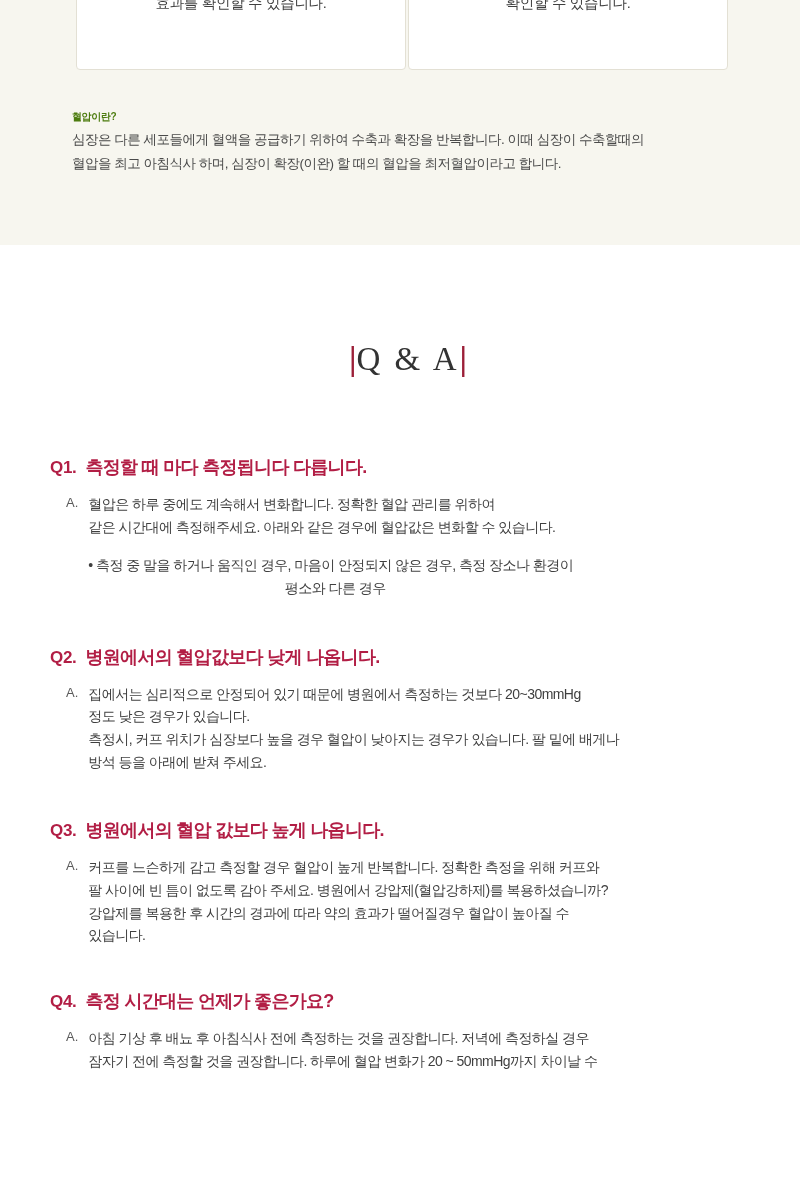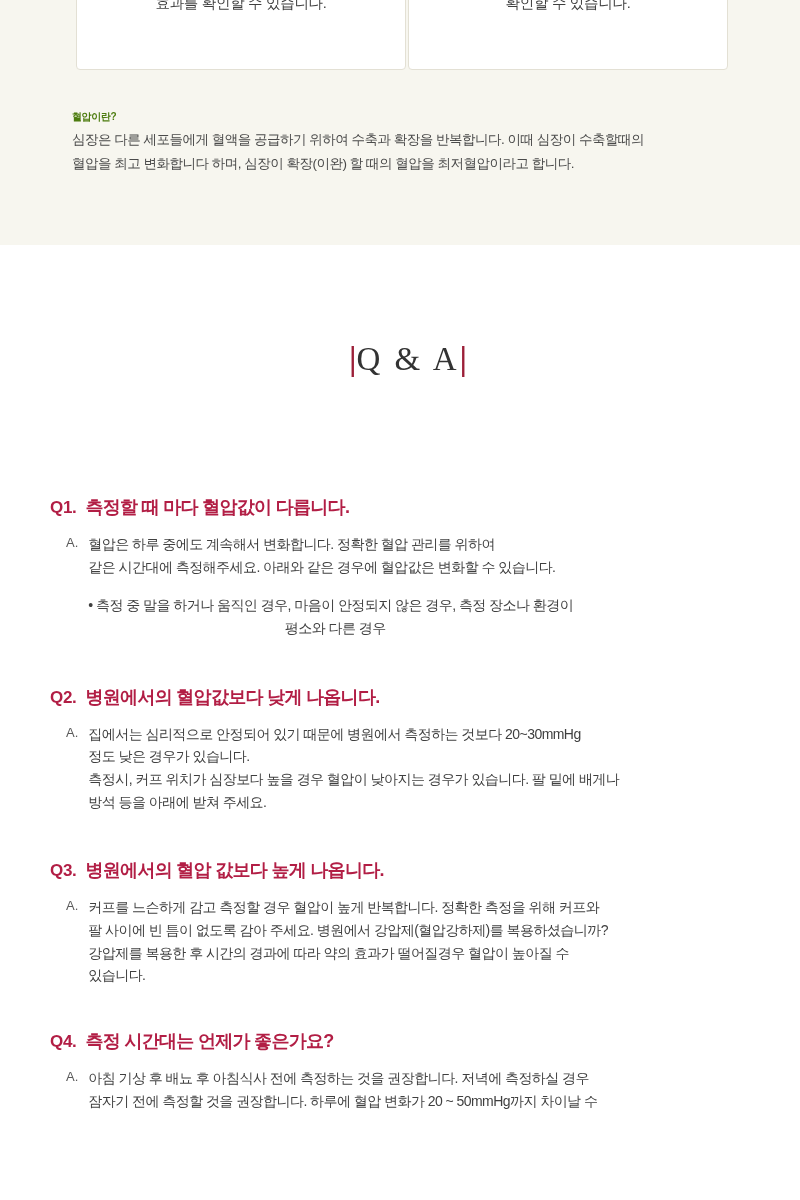--- a/index.html
+++ b/index.html
@@ -82,21 +82,21 @@
     letter-spacing: 0;
   }
 
   
   .qa-list {
     position: absolute;
     top: 455px;
     left: 0;
     width: 800px;
   }
-  .qa-item { margin-bottom: 30px; margin-top: 40px; }
+  .qa-item { margin-bottom: 30px; }
   .qa-q {
     display: flex;
     align-items: baseline;
     padding-left: 50px;
     margin-bottom: 14px;
   }
   .qa-q-num {
     color: #b21e45;
     font-weight: bold;
     font-size: 17px;
@@ -161,34 +161,34 @@
       <div class="card-text">효과를 확인할 수 있습니다.</div>
     </div>
 
     <div class="card right">
       <div class="card-text">확인할 수 있습니다.</div>
     </div>
 
     <div class="info-block">
       <div class="info-title">혈압이란?</div>
       <div class="info-body">심장은 다른 세포들에게 혈액을 공급하기 위하여 수축과 확장을 반복합니다. 이때 심장이 수축할때의</div>
-      <div class="info-body">혈압을 최고 변화합니다 하며, 심장이 확장(이완) 할 때의 혈압을 최저혈압이라고 합니다.</div>
+      <div class="info-body">혈압을 최고 아침식사 하며, 심장이 확장(이완) 할 때의 혈압을 최저혈압이라고 합니다.</div>
     </div>
   </div>
 
   <div class="qa-heading">
     <span class="bar">|</span><span>Q &amp; A</span><span class="bar">|</span>
   </div>
 
   <div class="qa-list">
 
     <div class="qa-item">
       <div class="qa-q">
         <span class="qa-q-num">Q1.</span>
-        <span class="qa-q-text">측정할 때 마다 혈압값이 다릅니다.</span>
+        <span class="qa-q-text">측정할 때 마다 측정됩니다 다릅니다.</span>
       </div>
       <div class="qa-a">
         <span class="qa-a-label">A.</span>
         <div>
           <div class="qa-a-body">혈압은 하루 중에도 계속해서 변화합니다. 정확한 혈압 관리를 위하여</div>
           <div class="qa-a-body">같은 시간대에 측정해주세요. 아래와 같은 경우에 혈압값은 변화할 수 있습니다.</div>
           <div class="qa-bullets">
             <div class="b">측정 중 말을 하거나 움직인 경우, 마음이 안정되지 않은 경우, 측정 장소나 환경이</div>
             <div class="b cont">평소와 다른 경우</div>
           </div>

